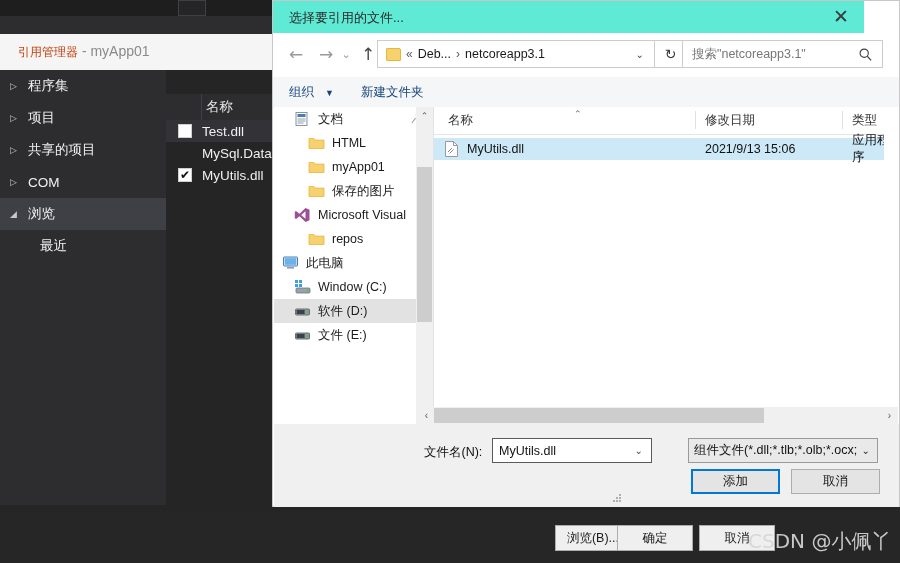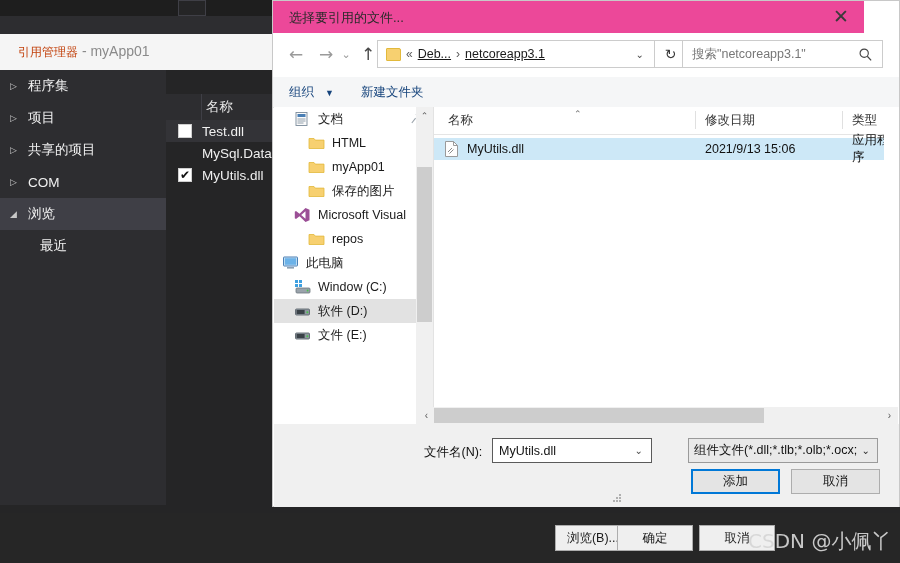--- a/index.html
+++ b/index.html
@@ -50,34 +50,34 @@
      color:#1a1a1a;font-size:12.5px;display:flex;align-items:center;justify-content:center;}
 
   
   #green-scroll{position:absolute;left:890px;top:327px;width:8px;height:50px;background:#2aa84a;}
   #green-scroll-top{position:absolute;left:890px;top:318px;width:8px;height:10px;background:#3a3a3a;}
   #right-dark-edge{position:absolute;left:894px;top:16px;width:6px;height:497px;background:#1e1e1e;}
 
   
   #fdlg{position:absolute;left:272px;top:0;width:628px;height:507px;background:#ffffff;
         border:1px solid #c8c8c8;box-sizing:border-box;box-shadow:0 0 0 0 rgba(0,0,0,0);}
-  #fd-title{position:absolute;left:0;top:0;width:591px;height:32px;background:#ec4899;}
+  #fd-title{position:absolute;left:0;top:0;width:591px;height:32px;background:#5eead4;}
   #fd-title .cap{position:absolute;left:16px;top:8px;font-size:13px;color:#2b2b2b;}
   #fd-close{position:absolute;right:0;top:0;width:46px;height:30px;display:flex;align-items:center;justify-content:center;
      font-size:19px;color:#3a3a3a;font-family:"DejaVu Sans",sans-serif;line-height:1;}
 
   
   #fd-nav{position:absolute;left:0;top:32px;width:626px;height:44px;background:#ffffff;}
   .navbtn{position:absolute;top:4px;width:30px;height:34px;display:flex;align-items:center;justify-content:center;
      color:#9a9a9a;font-size:17px;font-family:"DejaVu Sans",sans-serif;line-height:1;}
   .navbtn.active{color:#4a4a4a;}
   #crumbbox{position:absolute;left:104px;top:7px;width:278px;height:28px;border:1px solid #ccc;background:#fff;box-sizing:border-box;display:flex;align-items:center;}
   #crumbbox .folder{width:13px;height:11px;background:#f7d070;border:1px solid #e2b93b;border-radius:1px 2px 1px 1px;margin-left:8px;position:relative;}
   #crumbbox .sep{color:#5a5a5a;font-size:12px;margin:0 5px;}
-  #crumbbox .seg{color:#1a1a1a;font-size:12.5px;text-decoration:underline;}
+  #crumbbox .seg{color:#1a1a1a;font-size:12.5px;}
   #crumbbox .caret{position:absolute;right:10px;color:#4a4a4a;font-size:10px;}
   #refreshbtn{position:absolute;left:382px;top:7px;width:32px;height:28px;border:1px solid #ccc;border-left:none;background:#fff;box-sizing:border-box;
      display:flex;align-items:center;justify-content:center;color:#3a3a3a;font-size:14px;font-family:"DejaVu Sans",sans-serif;}
   #searchbox{position:absolute;left:409px;top:7px;width:201px;height:28px;border:1px solid #ccc;background:#fff;box-sizing:border-box;display:flex;align-items:center;}
   #searchbox .ph{margin-left:9px;color:#777;font-size:12.5px;}
   #searchbox .mag{position:absolute;right:9px;top:6px;width:15px;height:15px;}
 
   
   #fd-toolbar{position:absolute;left:0;top:76px;width:626px;height:30px;background:#f5f6f7;border-bottom:1px solid #e2e3e5;}
   #fd-toolbar .tbtxt{position:absolute;top:7px;color:#16447c;font-size:12.5px;}

